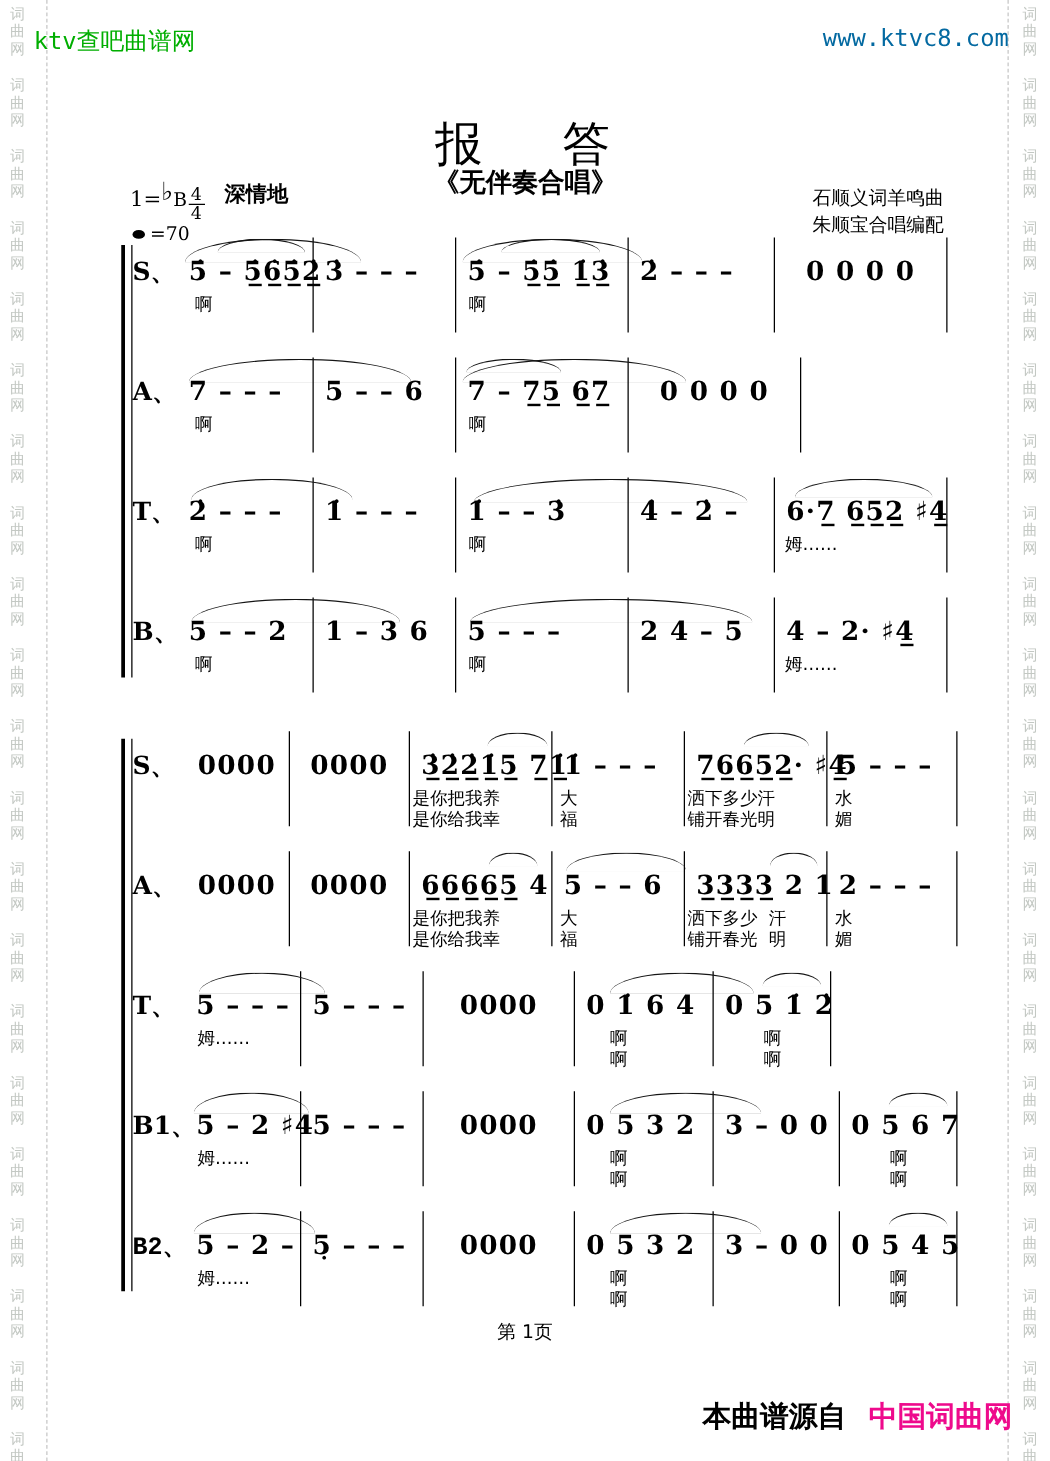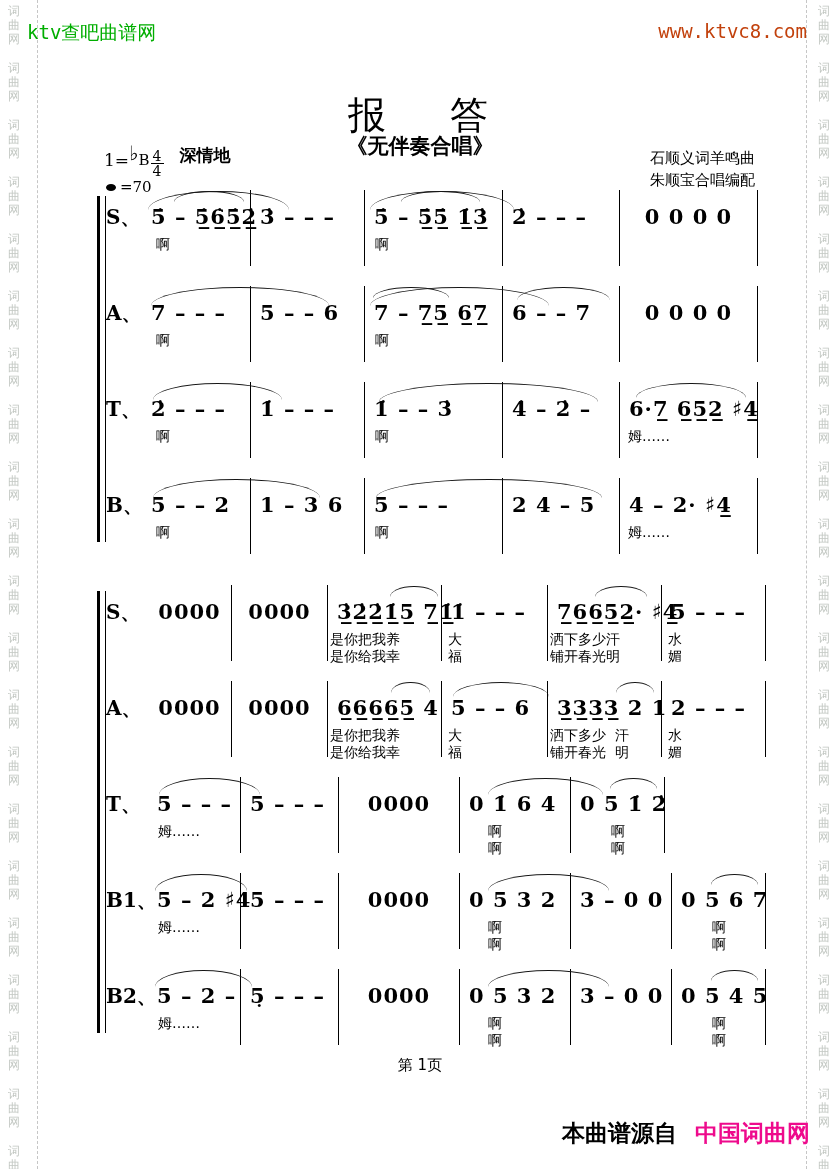--- a/index.html
+++ b/index.html
@@ -270,21 +270,21 @@
     </div>
     <div class="wm-group">
       <span>词</span>
       <span>曲</span>
     </div>
   </div>
 <div class="dash-line dash-left"></div>
 <div class="dash-line dash-right"></div>
 
 <a class="site-link site-left" style="color: rgb(0, 174, 0);">ktv查吧曲谱网</a>
-<a class="site-link site-right" style="color: #c2410c;">www.ktvc8.com</a>
+<a class="site-link site-right" style="color: #0369a1;">www.ktvc8.com</a>
 
 <div class="title">报 答</div>
 <div class="subtitle">《无伴奏合唱》</div>
 
 <div class="keyblock">
   <span class="key-eq">1=</span>
   <span class="flat">♭</span>
   <span class="keyB">B</span>
   <span class="ts">
     <span>4</span>
@@ -339,24 +339,20 @@
         </div>
         <div class="measure" style="width: 113px;">
           <div class="notes">5 – – 6</div>
         </div>
         <div class="measure" style="width: 137px;">
           <div class="arc" style="left: 4%; width: 130%; height: 18px;"></div>
           <div class="arc" style="left: 6%; width: 55%; height: 10px;"></div>
           <div class="notes">7 – 7̲5̲ 6̲7̲</div>
           <div class="lyric" style="left: 10px;">啊</div>
         </div>
-        <div class="measure" style="width: 116px;">
-          <div class="arc" style="left: 12%; width: 80%; height: 12px;"></div>
-          <div class="notes">6 – – 7</div>
-        </div>
         <div class="measure" style="width: 137px;">
           <div class="notes center">0 0 0 0</div>
         </div>
       </div>
       <div class="prow">
         <div class="plabel" style="width: 36px;">T、</div>
         <div class="measure" style="width: 108px;">
           <div class="arc" style="left: 10%; width: 120%; height: 16px;"></div>
           <div class="notes">2̇ – – –</div>
           <div class="lyric" style="left: 14px;">啊</div>
@@ -516,21 +512,21 @@
           <div class="notes">3 – 0 0</div>
         </div>
         <div class="measure" style="width: 93px;">
           <div class="arc" style="left: 42%; width: 50%; height: 10px;"></div>
           <div class="notes">0 5 6 7</div>
           <div class="lyric" style="left: 40px;">啊
 啊</div>
         </div>
       </div>
       <div class="prow">
-        <div class="plabel" style="width: 42px;">B2、</div>
+        <div class="plabel" style="width: 42px; font-family: Liberation Mono, monospace;">B2、</div>
         <div class="measure" style="width: 92px;">
           <div class="arc" style="left: 8%; width: 105%; height: 16px;"></div>
           <div class="notes">5 – 2 –</div>
           <div class="lyric" style="left: 10px;">姆……</div>
         </div>
         <div class="measure" style="width: 97px;">
           <div class="notes">5̣ – – –</div>
         </div>
         <div class="measure" style="width: 120px;">
           <div class="notes center">0000</div>

